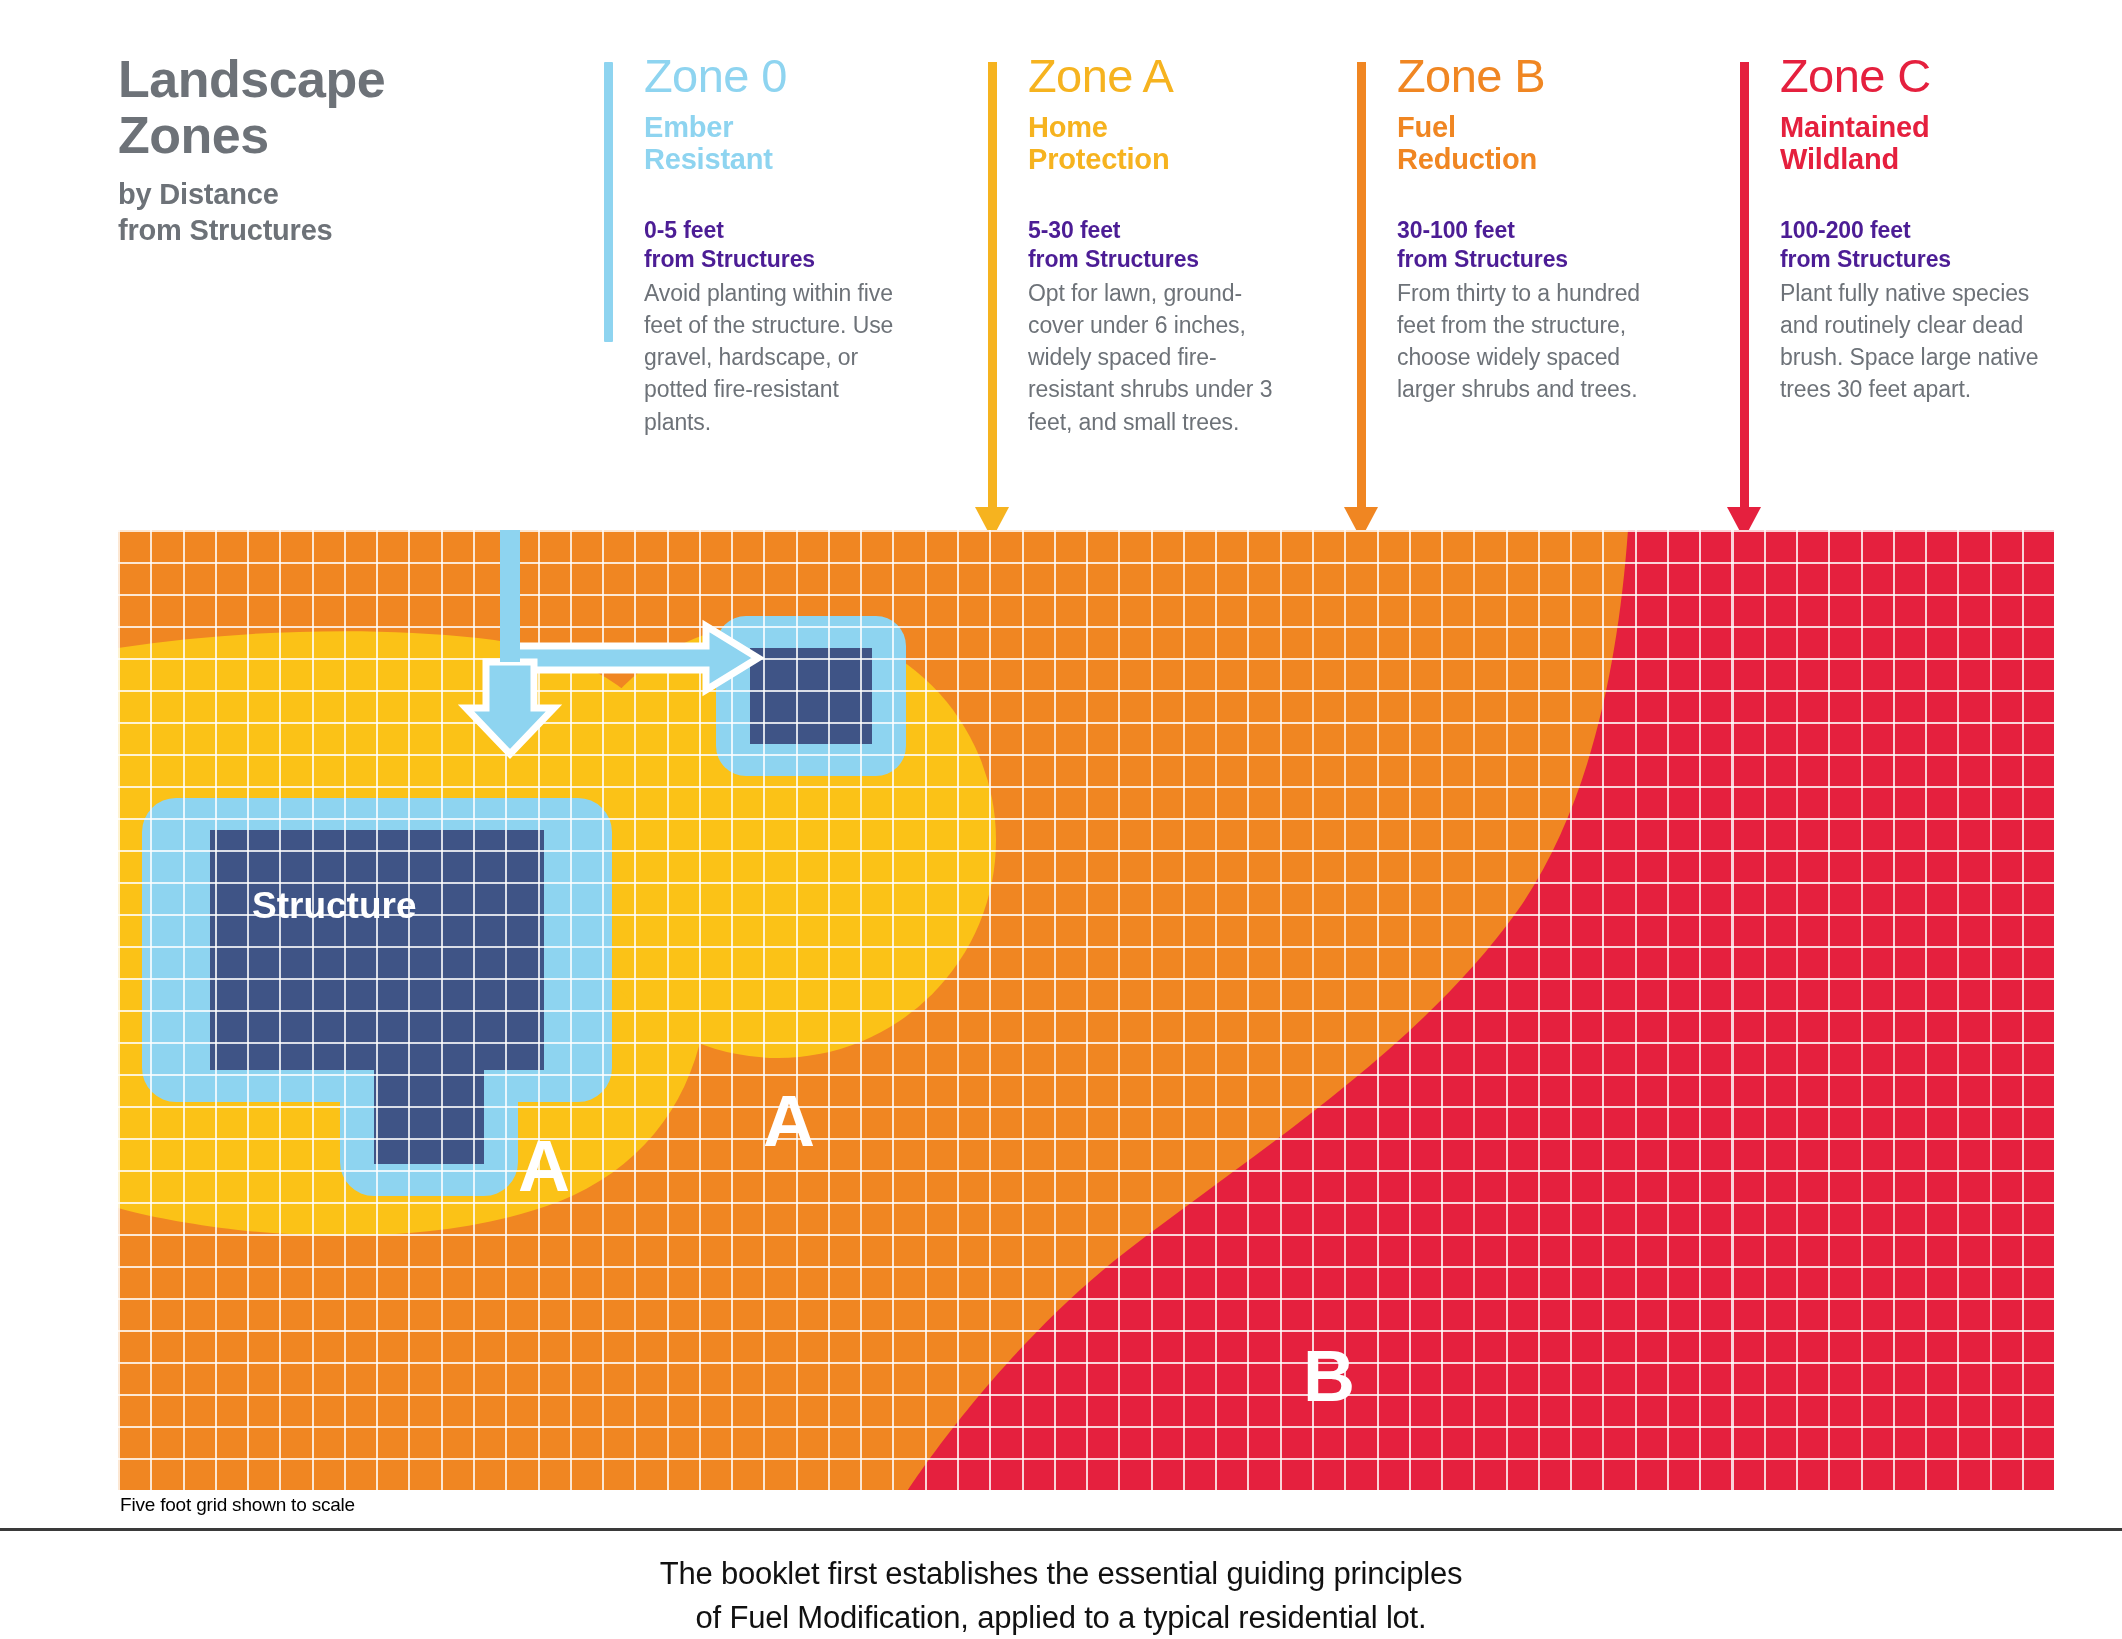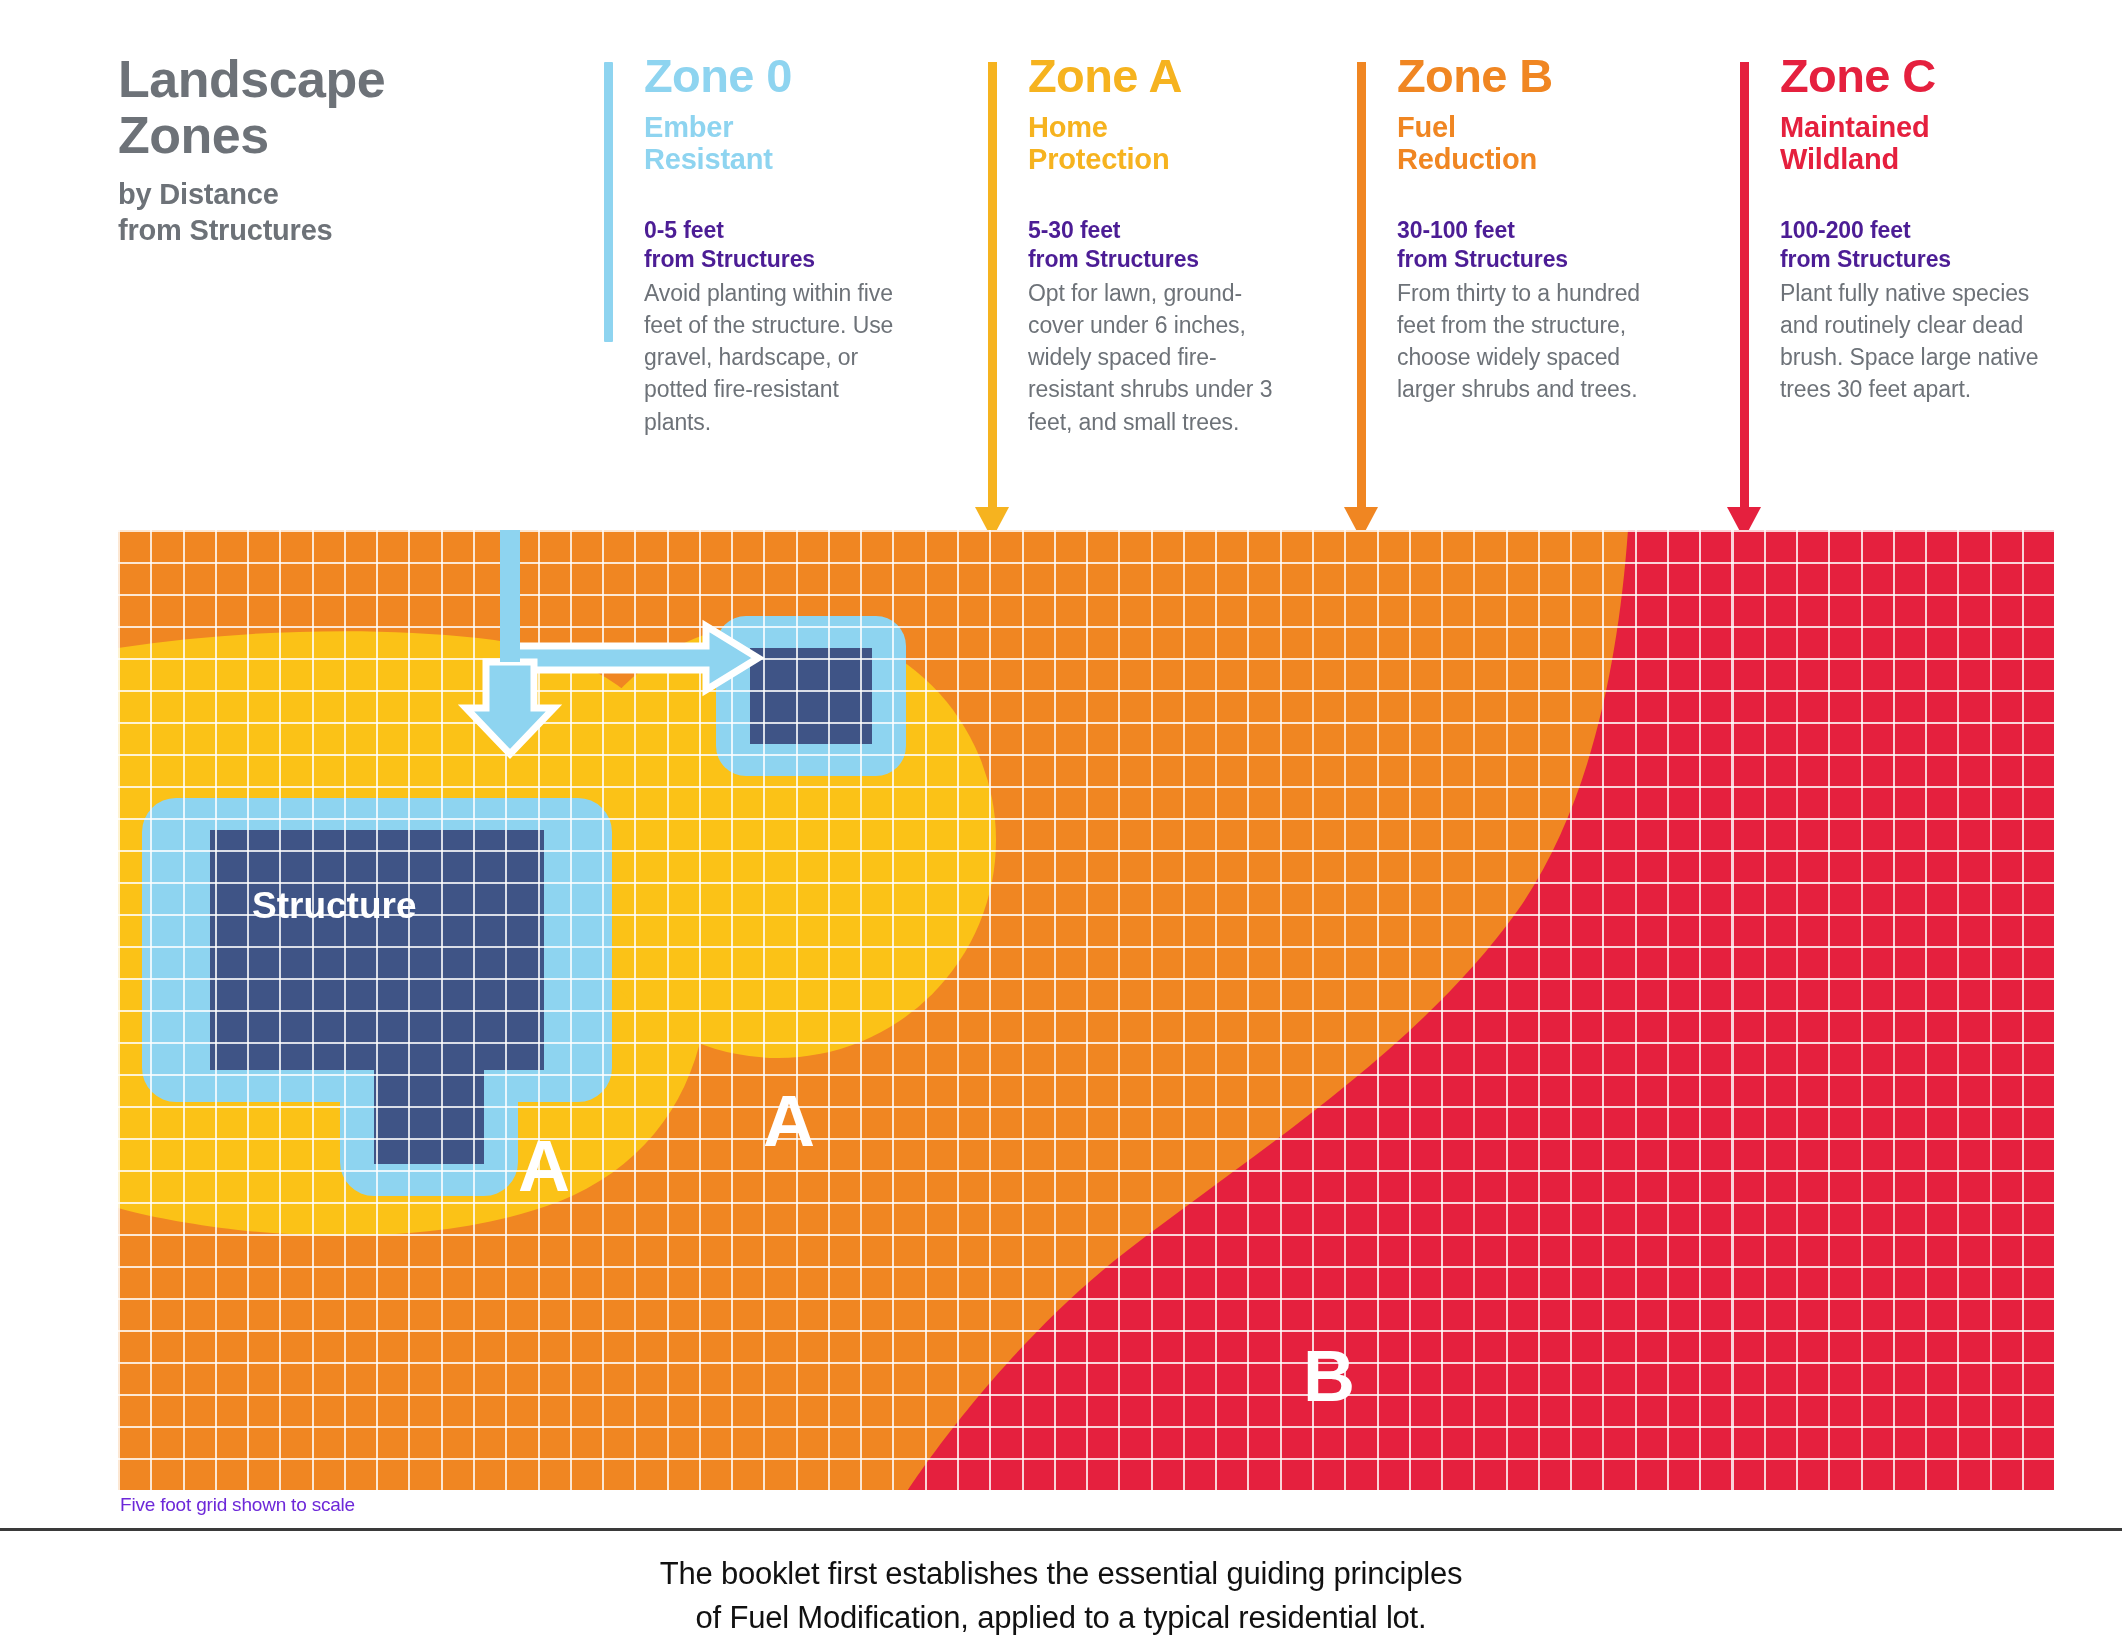--- a/index.html
+++ b/index.html
@@ -26,21 +26,21 @@
     line-height: 1.22; letter-spacing: -0.2px;
   }
 
   .zone-col { position: absolute; top: 52px; }
   .zone-rule {
     position: absolute; left: 0; top: 10px;
     width: 9px; border-radius: 1px;
   }
   .zone-inner { margin-left: 40px; }
   .zone-name {
-    font-size: 47px; font-weight: 700; line-height: 1.0;
+    font-size: 47px; font-weight: 400; line-height: 1.0;
     letter-spacing: -0.6px;
   }
   .zone-tag {
     margin-top: 12px;
     font-size: 29px; font-weight: 700; line-height: 1.12;
     letter-spacing: -0.2px;
   }
   .zone-dist {
     margin-top: 40px;
     font-size: 23px; font-weight: 700; color: #4c1d95;
@@ -88,21 +88,21 @@
   }
 
   .structure-label {
     position: absolute;
     color: #ffffff; font-weight: 700; font-size: 37px;
     letter-spacing: 0px;
   }
 
   .map-caption {
     position: absolute; left: 120px; top: 1494px;
-    font-size: 19px; color: #6d28d9; letter-spacing: -0.2px;
+    font-size: 19px; color: #000000; letter-spacing: -0.2px;
   }
 
   .divider {
     position: absolute; left: 0; top: 1528px;
     width: 2122px; height: 3px; background: #3A3A3A;
   }
 
   .footer {
     position: absolute; left: 0; top: 1552px; width: 2122px;
     text-align: center;

